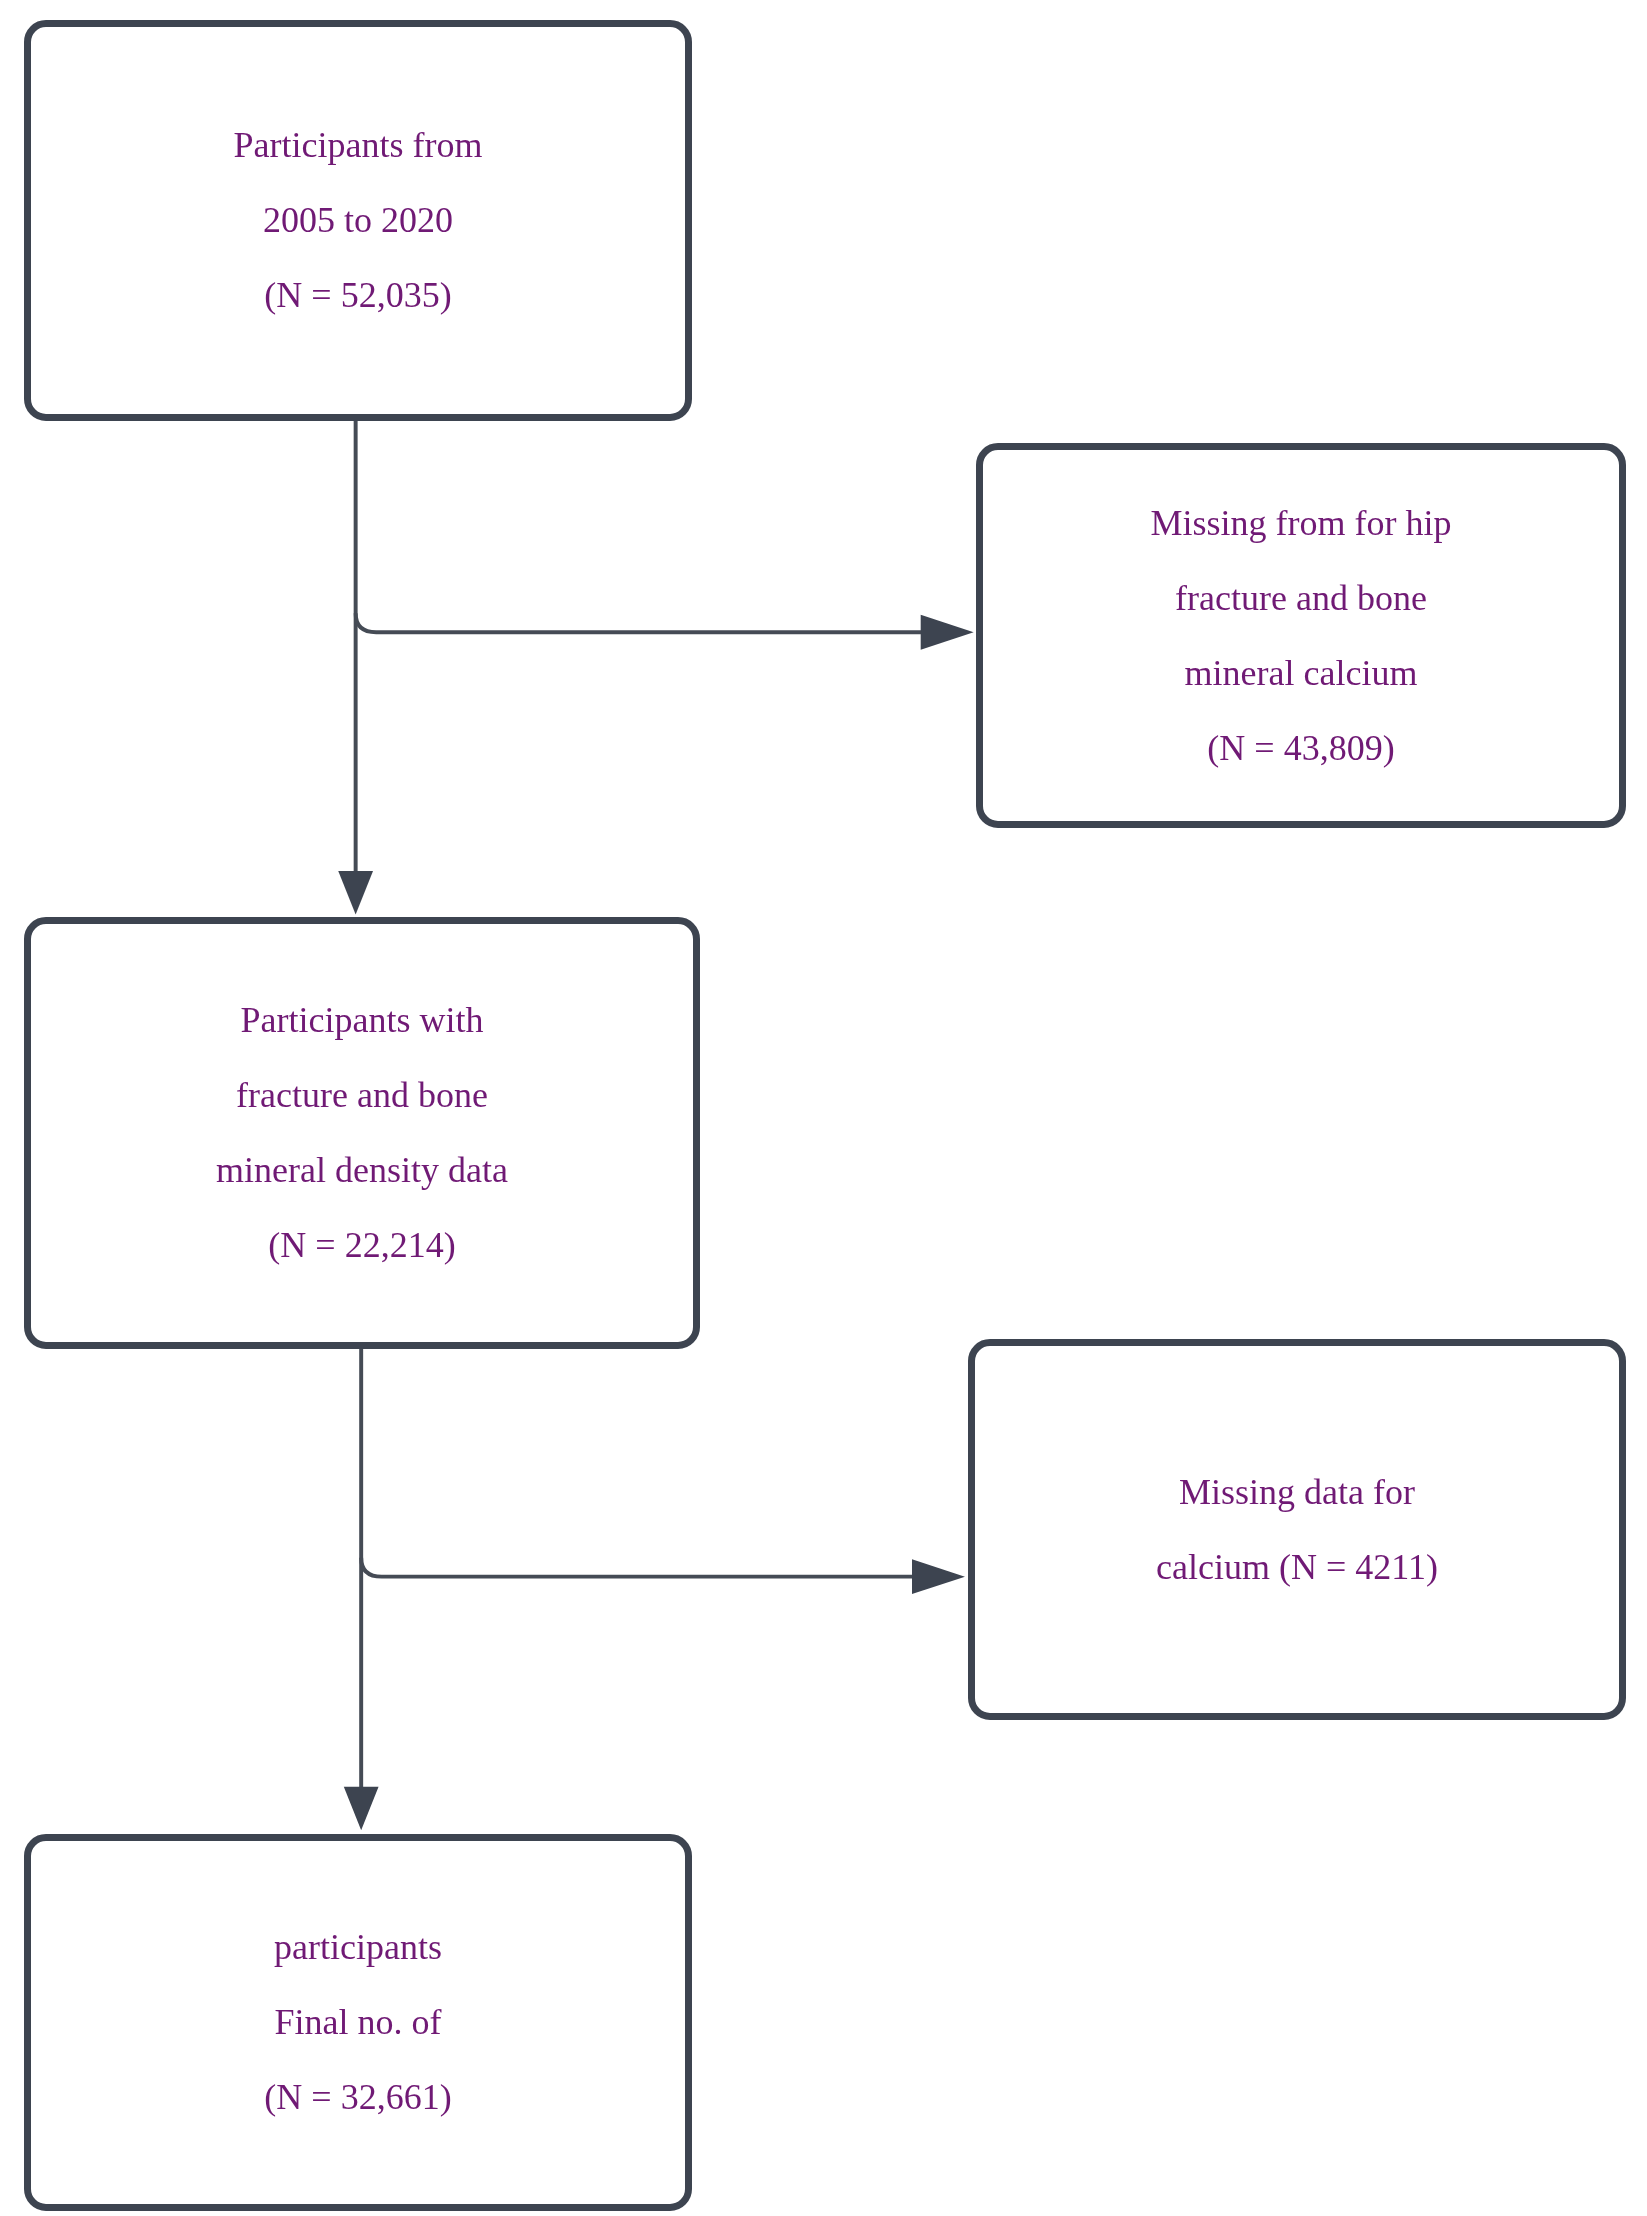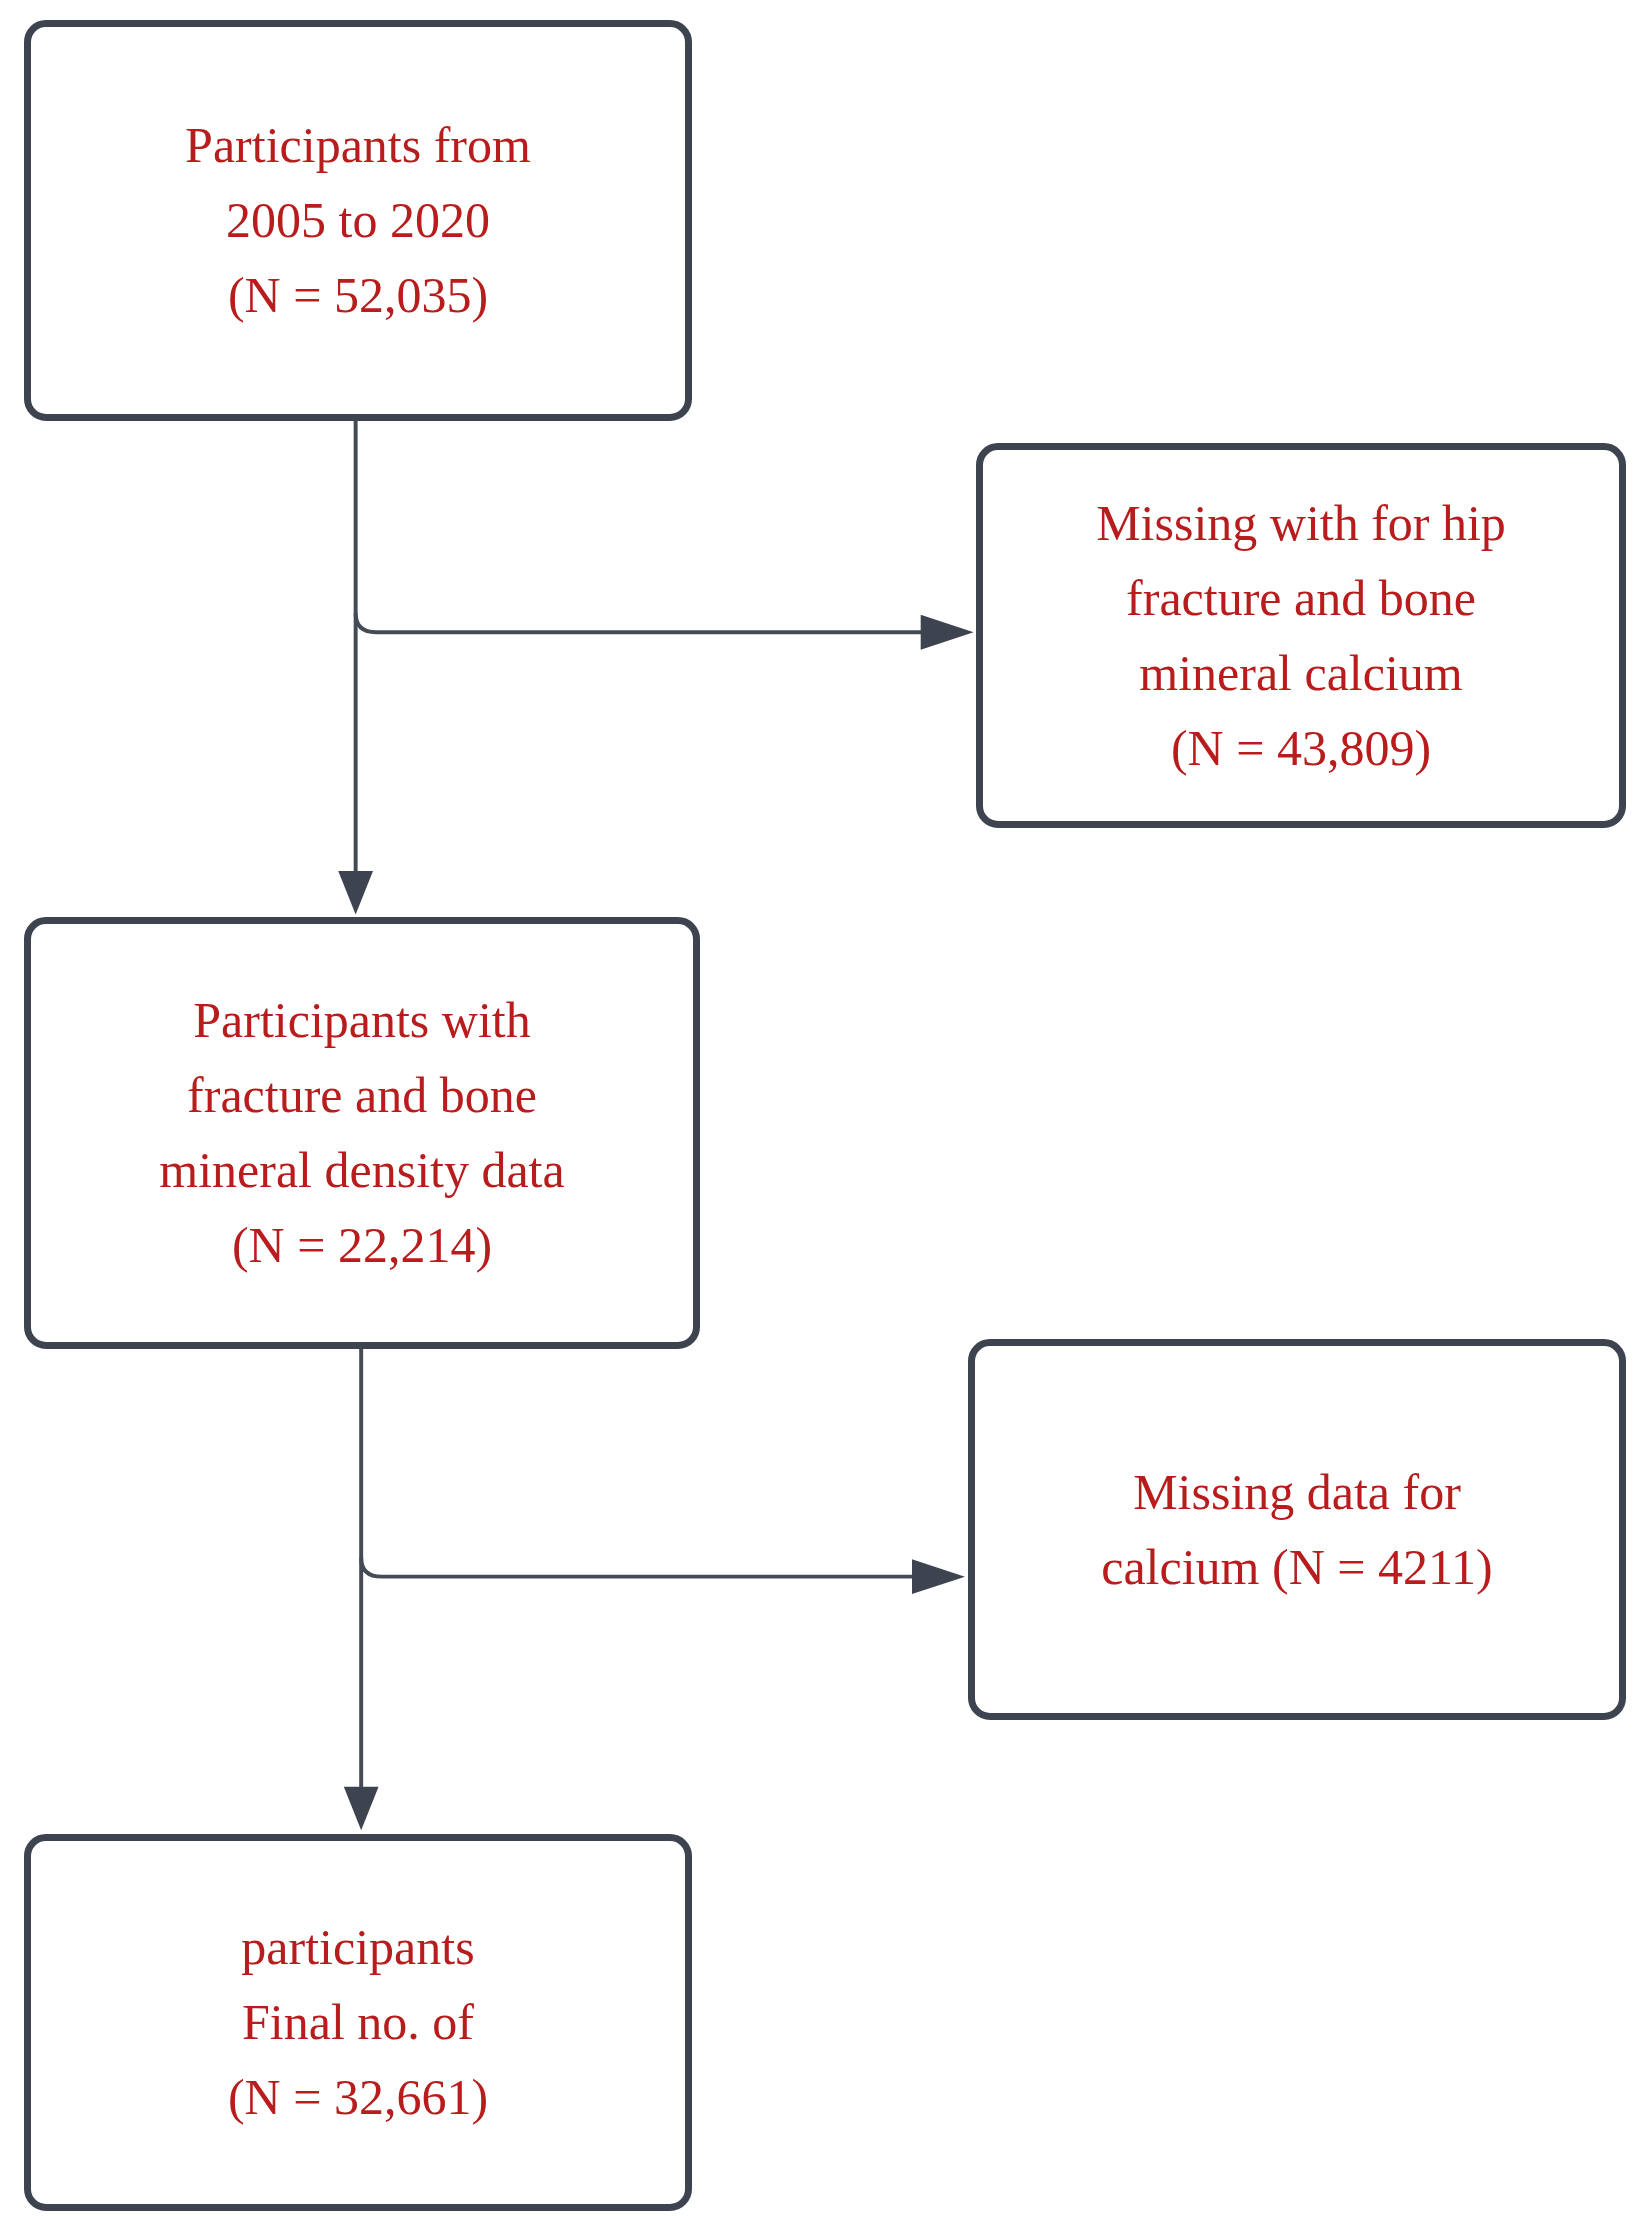--- a/index.html
+++ b/index.html
@@ -33,23 +33,23 @@
     border: 7.1px solid #3d4450;
     border-radius: 22px;
     display: flex;
     flex-direction: column;
     justify-content: center;
     align-items: center;
     box-sizing: border-box;
     text-align: center;
   }
   .box .line {
-    font-size: 50px;
+    font-size: 36px;
     line-height: 75px;
-    color: #b91c1c;
+    color: #701a75;
     white-space: nowrap;
   }
 </style>
 </head>
 <body>
 
 <div class="canvas">
 
   <svg class="connectors" viewBox="0 0 2084 2804" xmlns="http://www.w3.org/2000/svg">
     <g stroke="#454b55" stroke-width="5" fill="none">
@@ -74,21 +74,21 @@
     </g>
   </svg>
 
   <div class="box" style="left:24px; top:20px; width:668px; height:401px;">
     <div class="line">Participants from</div>
     <div class="line">2005 to 2020</div>
     <div class="line">(N = 52,035)</div>
   </div>
 
   <div class="box" style="left:976px; top:443px; width:650px; height:385px;">
-    <div class="line">Missing with for hip</div>
+    <div class="line">Missing from for hip</div>
     <div class="line">fracture and bone</div>
     <div class="line">mineral calcium</div>
     <div class="line">(N = 43,809)</div>
   </div>
 
   <div class="box" style="left:24px; top:917px; width:676px; height:432px;">
     <div class="line">Participants with</div>
     <div class="line">fracture and bone</div>
     <div class="line">mineral density data</div>
     <div class="line">(N = 22,214)</div>

